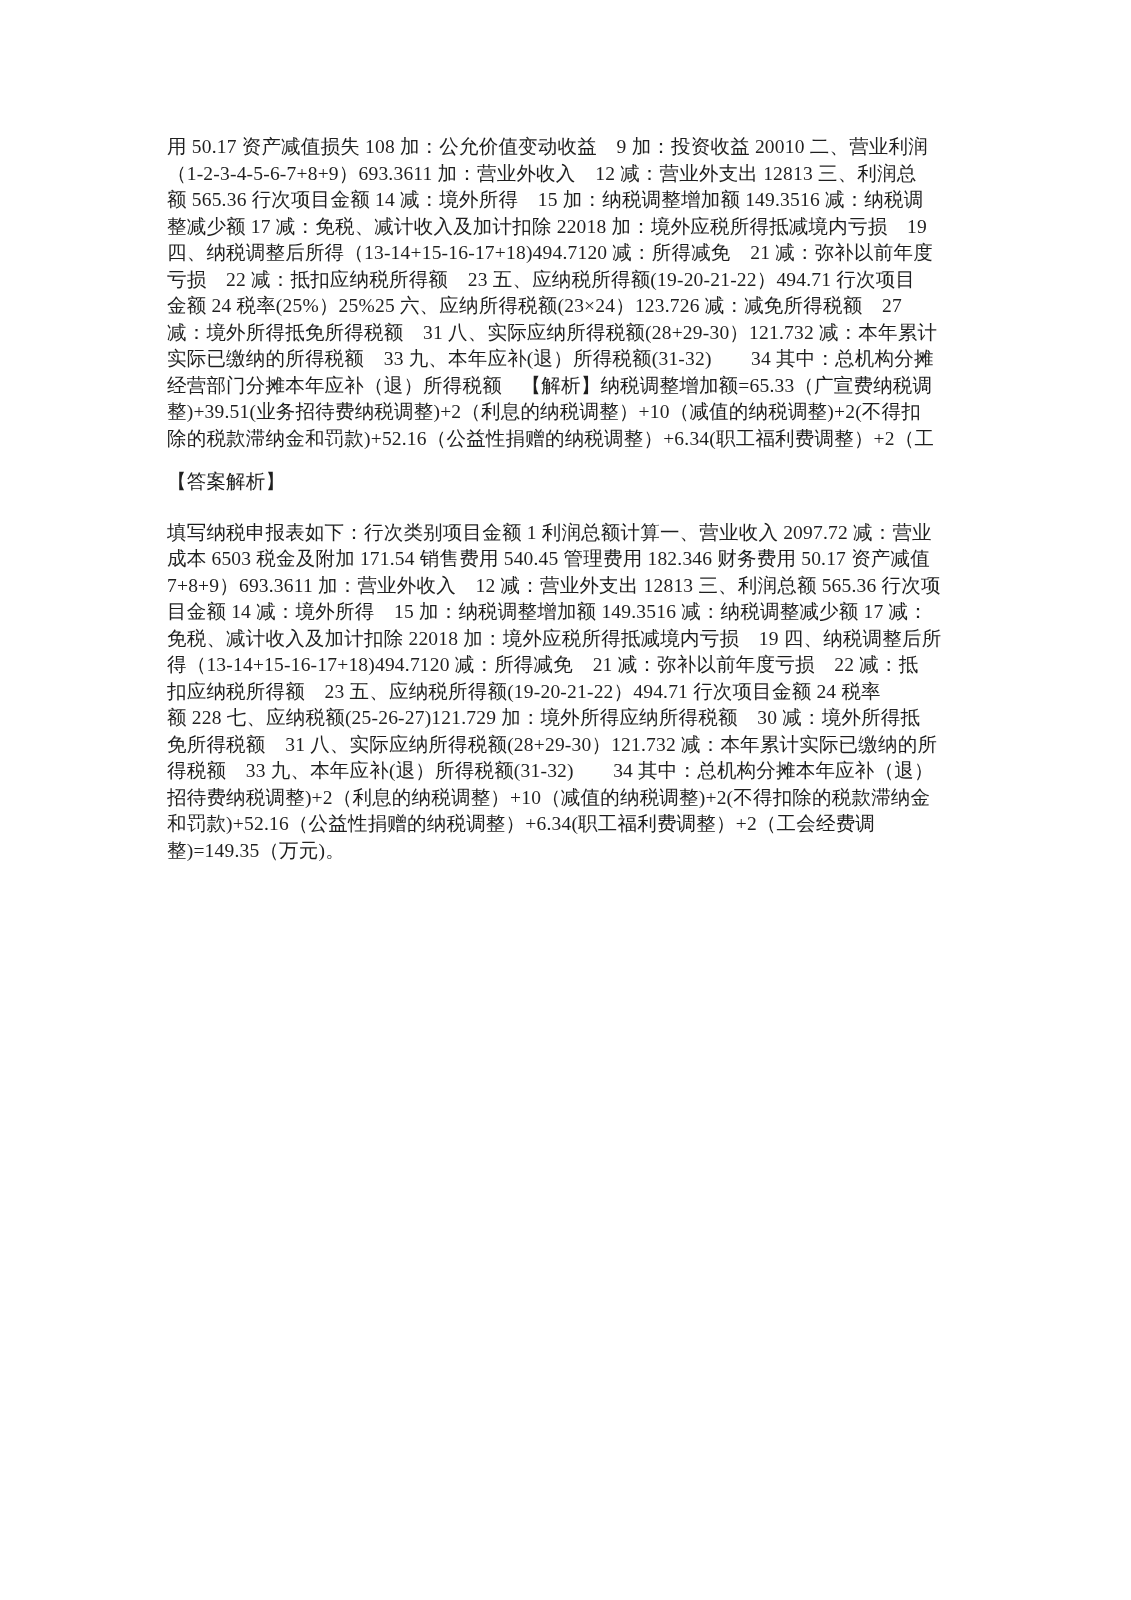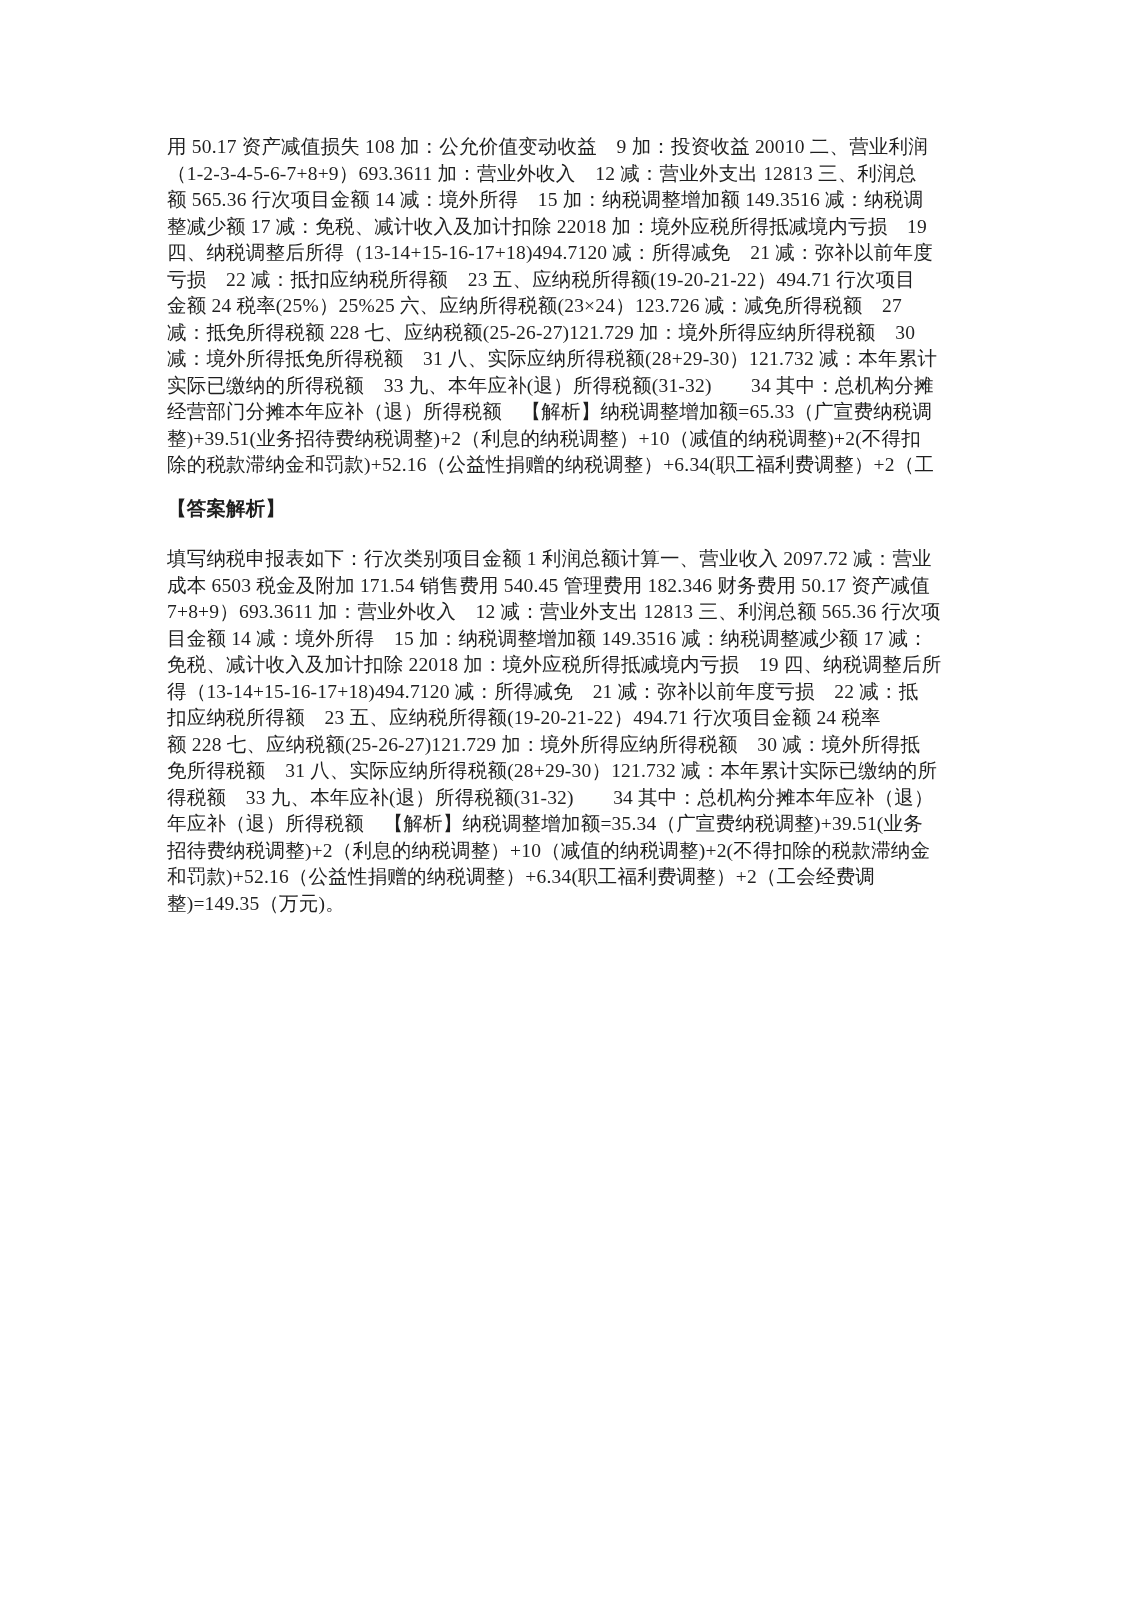--- a/index.html
+++ b/index.html
@@ -24,58 +24,56 @@
   }
   .para .textline,
   .heading {
     font-size: 19.5px;
     line-height: 26.5px;
     white-space: pre;
     letter-spacing: 0.2px;
   }
   .heading {
     margin: 17px 0 24px 0;
-    font-weight: bold;
+    font-weight: normal;
   }
 </style>
 </head>
 <body>
 
 <div class="page">
   <div class="content">
 
     <div class="para">
         <div class="textline">用 50.17 资产减值损失 108 加：公允价值变动收益　9 加：投资收益 20010 二、营业利润</div>
         <div class="textline">（1-2-3-4-5-6-7+8+9）693.3611 加：营业外收入　12 减：营业外支出 12813 三、利润总</div>
         <div class="textline">额 565.36 行次项目金额 14 减：境外所得　15 加：纳税调整增加额 149.3516 减：纳税调</div>
         <div class="textline">整减少额 17 减：免税、减计收入及加计扣除 22018 加：境外应税所得抵减境内亏损　19</div>
         <div class="textline">四、纳税调整后所得（13-14+15-16-17+18)494.7120 减：所得减免　21 减：弥补以前年度</div>
         <div class="textline">亏损　22 减：抵扣应纳税所得额　23 五、应纳税所得额(19-20-21-22）494.71 行次项目</div>
         <div class="textline">金额 24 税率(25%）25%25 六、应纳所得税额(23×24）123.726 减：减免所得税额　27</div>
-        <div class="textline">减：抵免所得税额 228 七、应纳税额(25-26-27)121.729 加：境外所得应纳所得税额　30</div>
         <div class="textline">减：境外所得抵免所得税额　31 八、实际应纳所得税额(28+29-30）121.732 减：本年累计</div>
         <div class="textline">实际已缴纳的所得税额　33 九、本年应补(退）所得税额(31-32)　　34 其中：总机构分摊</div>
         <div class="textline">经营部门分摊本年应补（退）所得税额　【解析】纳税调整增加额=65.33（广宣费纳税调</div>
         <div class="textline">整)+39.51(业务招待费纳税调整)+2（利息的纳税调整）+10（减值的纳税调整)+2(不得扣</div>
         <div class="textline">除的税款滞纳金和罚款)+52.16（公益性捐赠的纳税调整）+6.34(职工福利费调整）+2（工</div>
       </div>
 
     <div class="heading">【答案解析】</div>
 
     <div class="para">
         <div class="textline">填写纳税申报表如下：行次类别项目金额 1 利润总额计算一、营业收入 2097.72 减：营业</div>
         <div class="textline">成本 6503 税金及附加 171.54 销售费用 540.45 管理费用 182.346 财务费用 50.17 资产减值</div>
         <div class="textline">7+8+9）693.3611 加：营业外收入　12 减：营业外支出 12813 三、利润总额 565.36 行次项</div>
         <div class="textline">目金额 14 减：境外所得　15 加：纳税调整增加额 149.3516 减：纳税调整减少额 17 减：</div>
         <div class="textline">免税、减计收入及加计扣除 22018 加：境外应税所得抵减境内亏损　19 四、纳税调整后所</div>
         <div class="textline">得（13-14+15-16-17+18)494.7120 减：所得减免　21 减：弥补以前年度亏损　22 减：抵</div>
         <div class="textline">扣应纳税所得额　23 五、应纳税所得额(19-20-21-22）494.71 行次项目金额 24 税率</div>
         <div class="textline">额 228 七、应纳税额(25-26-27)121.729 加：境外所得应纳所得税额　30 减：境外所得抵</div>
         <div class="textline">免所得税额　31 八、实际应纳所得税额(28+29-30）121.732 减：本年累计实际已缴纳的所</div>
         <div class="textline">得税额　33 九、本年应补(退）所得税额(31-32)　　34 其中：总机构分摊本年应补（退）</div>
-        <div class="textline">年应补（退）所得税额　【解析】纳税调整增加额=35.34（广宣费纳税调整)+39.51(业务</div>
         <div class="textline">招待费纳税调整)+2（利息的纳税调整）+10（减值的纳税调整)+2(不得扣除的税款滞纳金</div>
         <div class="textline">和罚款)+52.16（公益性捐赠的纳税调整）+6.34(职工福利费调整）+2（工会经费调</div>
         <div class="textline">整)=149.35（万元)。</div>
       </div>
 
   </div>
 </div>
 
 </body></html>

